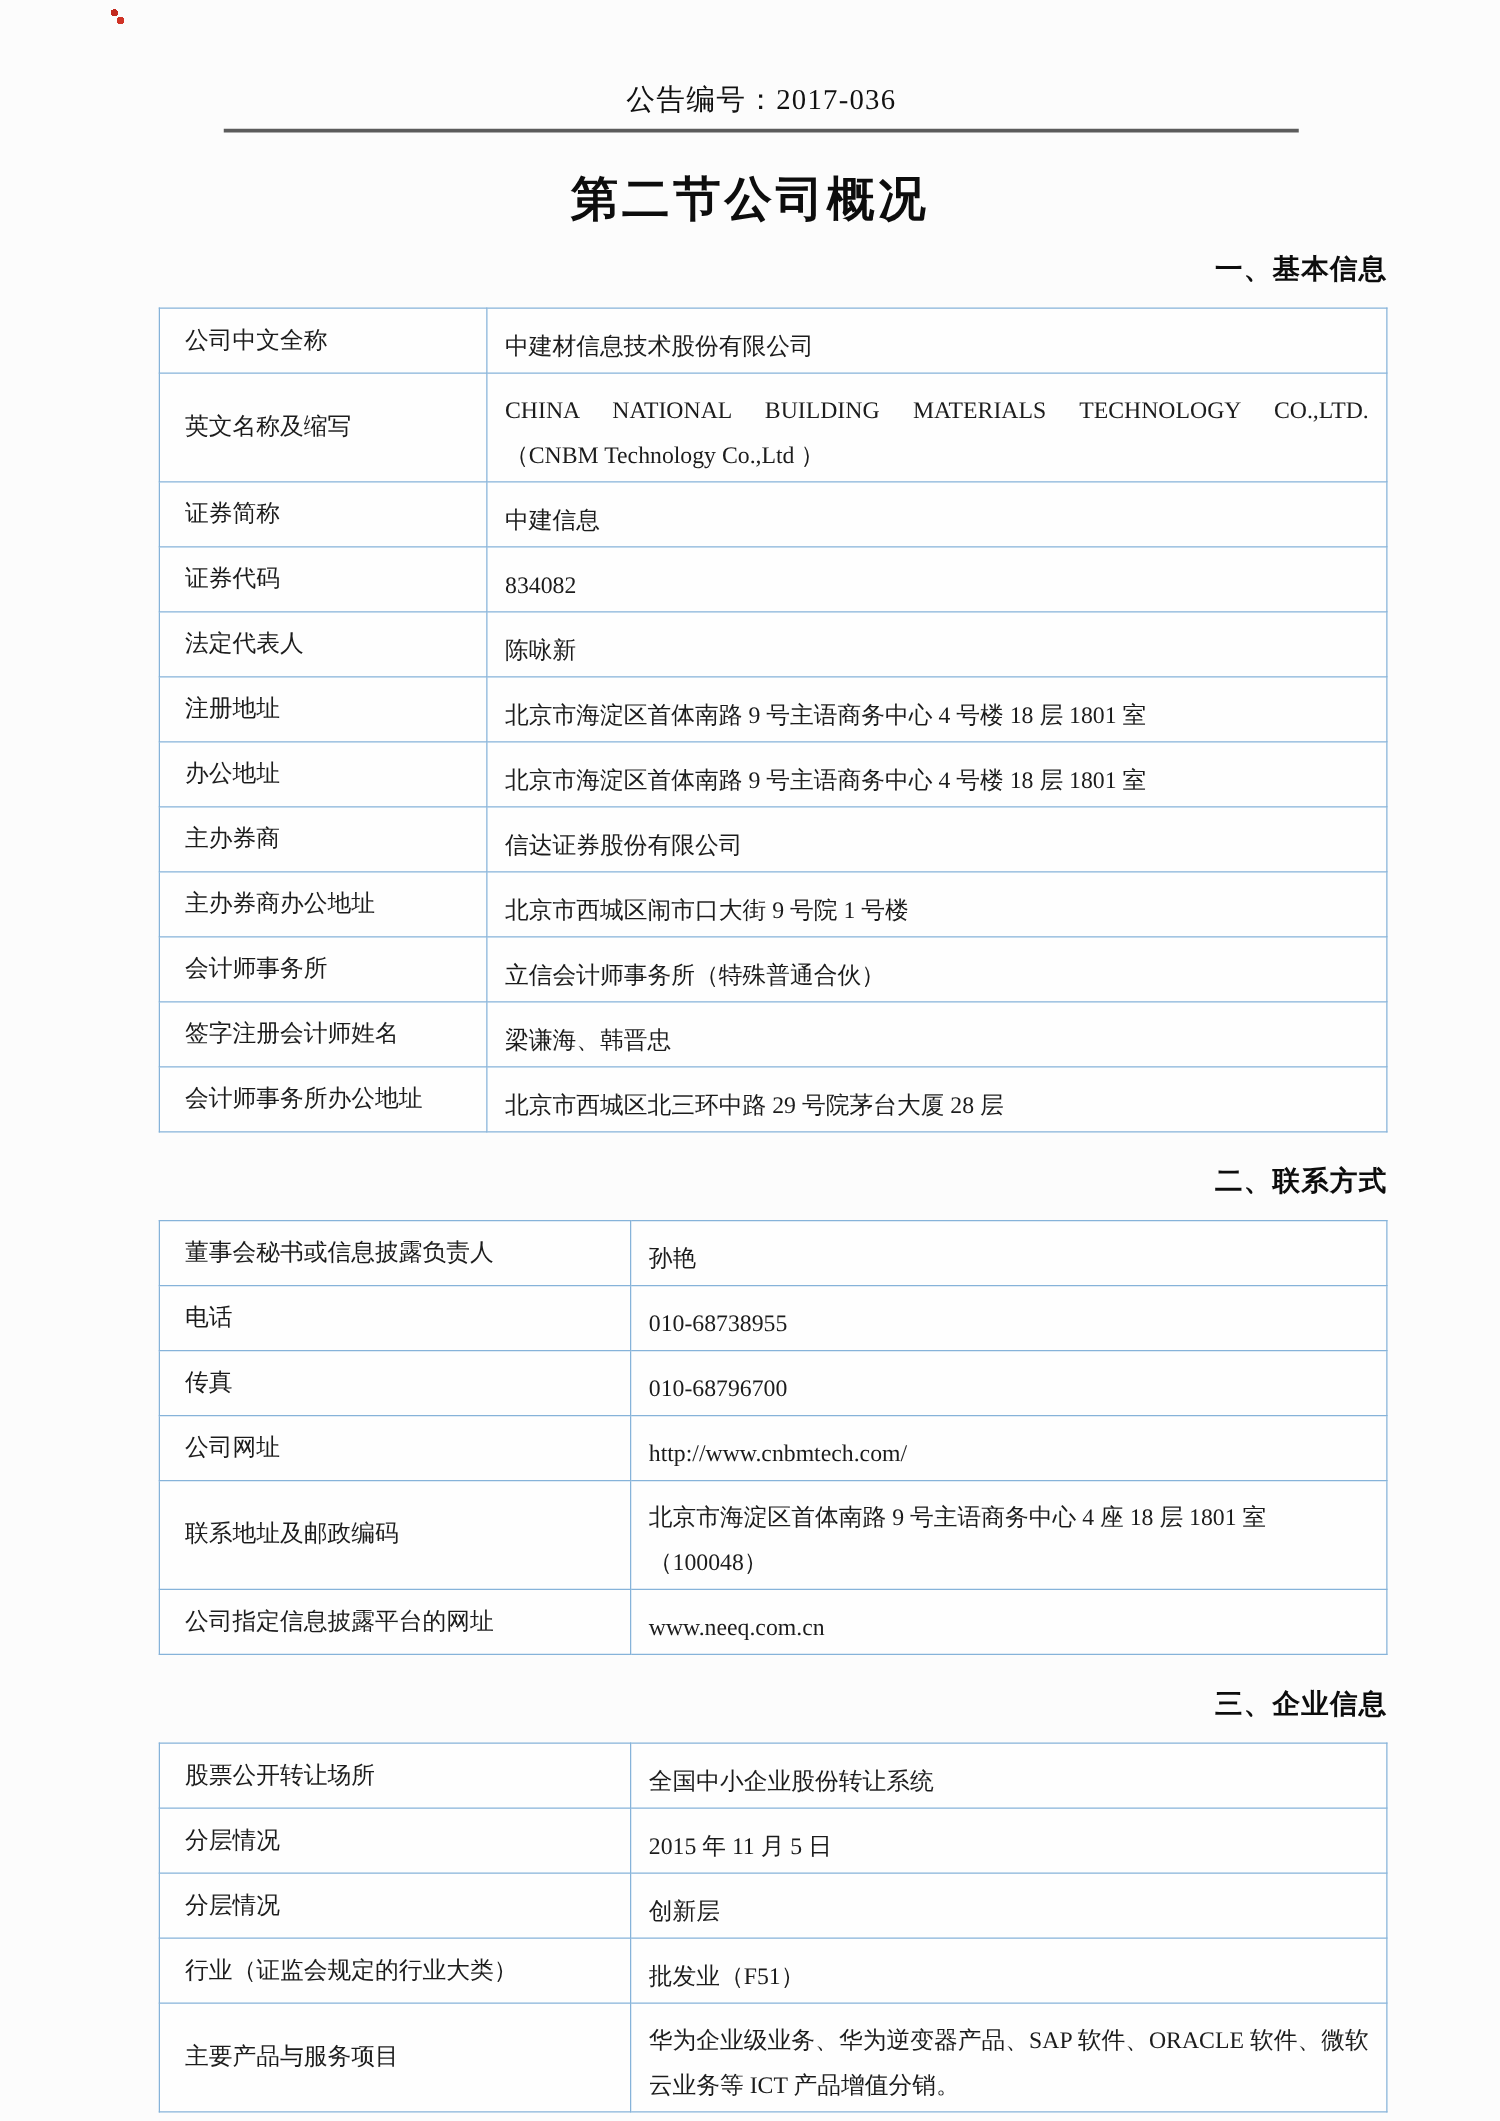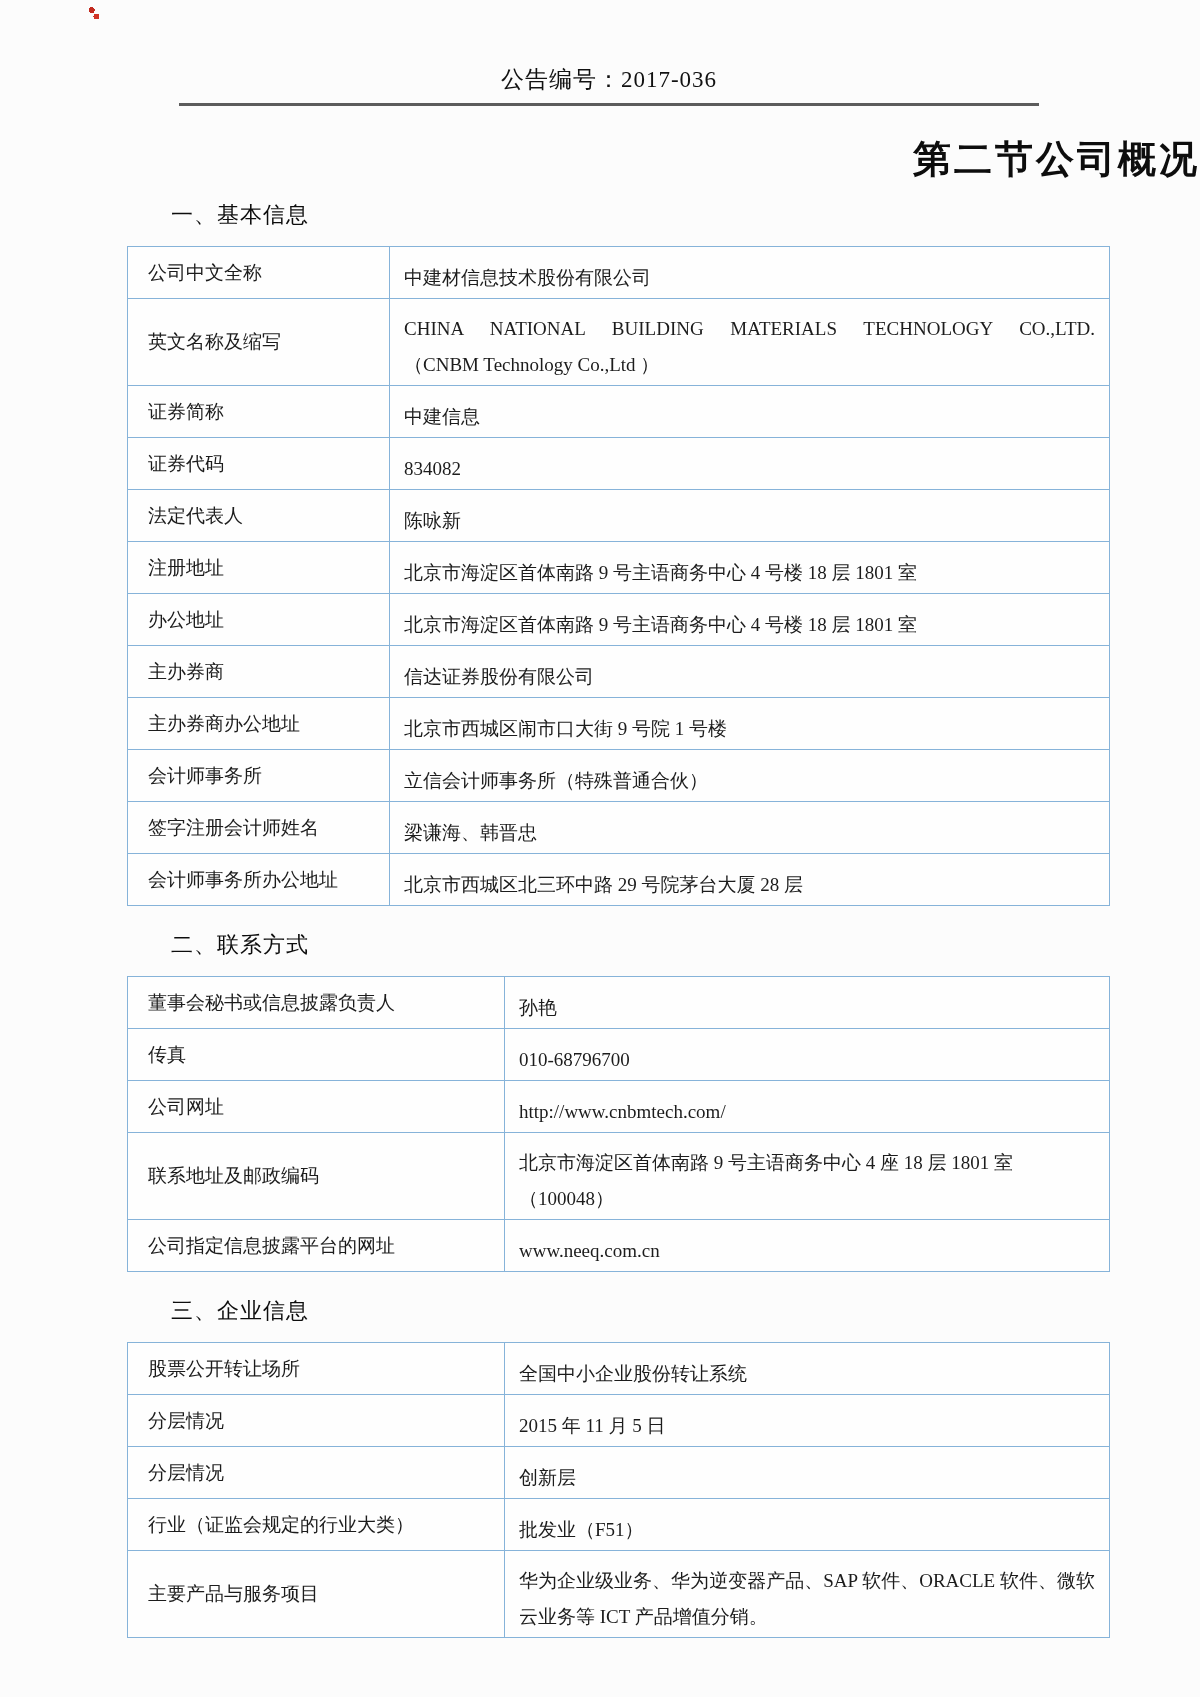--- a/index.html
+++ b/index.html
@@ -33,40 +33,41 @@
     font-size: 23px;
     letter-spacing: 1px;
     color: #111111;
   }
   .title {
     position: absolute;
     left: 0;
     top: 134px;
     width: 100%;
     margin: 0;
-    text-align: right;
+    text-align: center;
     font-family: "Liberation Sans", "DejaVu Sans", sans-serif;
     font-weight: bold;
     font-size: 38px;
     letter-spacing: 3px;
     color: #0d0d0d;
   }
   #sections {
     position: absolute;
     left: 127px;
     top: 200px;
     width: 983px;
   }
   .section-heading {
     font-family: "Liberation Sans", "DejaVu Sans", sans-serif;
-    font-weight: normal;
+    font-weight: bold;
     font-size: 22px;
     letter-spacing: 1px;
     color: #0d0d0d;
     margin: 24px 0 16px 44px;
+    text-align: right;
   }
   .info-section.sec-0 .section-heading { margin-top: 0; }
   table.info-table {
     width: 983px;
     border-collapse: collapse;
     table-layout: fixed;
     background: #fefefe;
   }
   table.info-table td {
     border: 1px solid #86b3d9;
@@ -177,20 +178,26 @@
         <h2 class="section-heading">二、联系方式</h2>
         <table class="info-table">
           <tbody>
             <tr>
               <td class="k">董事会秘书或信息披露负责人</td>
               <td class="v">
                 <div class="vline">孙艳</div>
               </td>
             </tr>
             <tr>
+              <td class="k">电话</td>
+              <td class="v">
+                <div class="vline">010-68738955</div>
+              </td>
+            </tr>
+            <tr>
               <td class="k">传真</td>
               <td class="v">
                 <div class="vline">010-68796700</div>
               </td>
             </tr>
             <tr>
               <td class="k">公司网址</td>
               <td class="v">
                 <div class="vline">http://www.cnbmtech.com/</div>
               </td>

